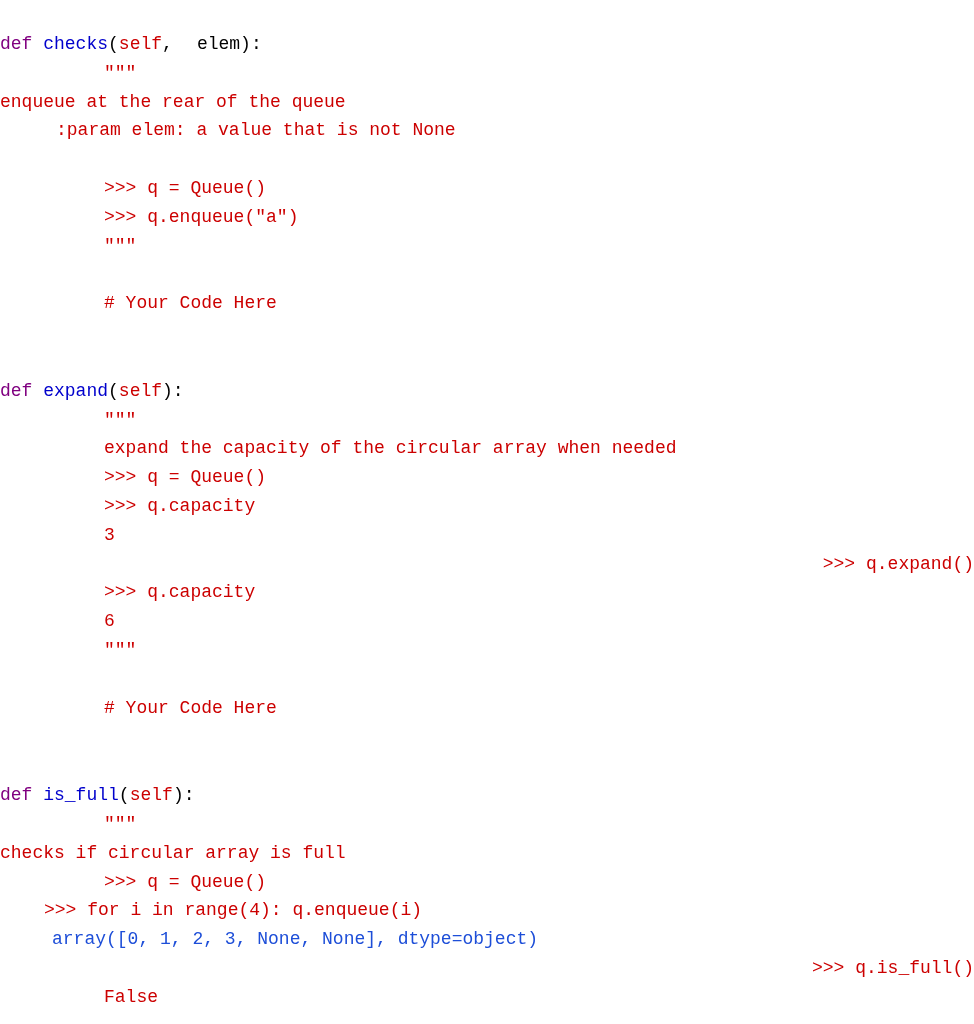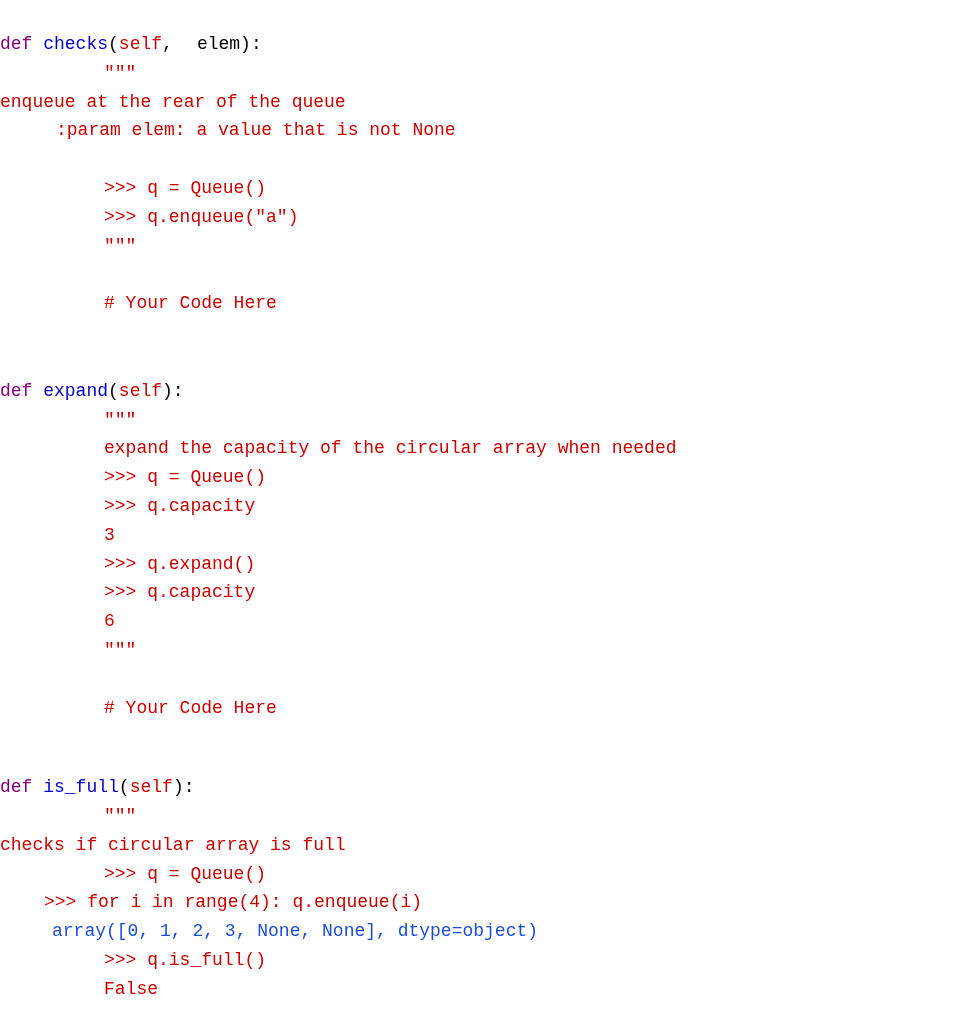--- a/index.html
+++ b/index.html
@@ -34,46 +34,46 @@
     <div style="padding-left: 104px; color: #cc0000;">&nbsp;</div>
     <div style="padding-left: 104px; color: #cc0000;">&gt;&gt;&gt; q = Queue()</div>
     <div style="padding-left: 104px; color: #cc0000;">&gt;&gt;&gt; q.enqueue("a")</div>
     <div style="padding-left: 104px; color: #cc0000;">"""</div>
     <div style="height: 1.6em;"></div>
     <div style="padding-left: 104px; color: #cc0000;"># Your Code Here</div>
   </div>
 
   <div style="height: 1.6em;"></div>
 
-  <div style="margin-bottom: 22px; font-family: Liberation Mono, monospace;">
+  <div style="margin-bottom: 30px; font-family: Liberation Mono, monospace;">
     <div style="padding-left: 52px; display: block;">
       <span style="color: #800080; margin-left: -52px;">def </span><span style="color: #0000cc;">expand</span><span style="color:#000000;">(</span><span style="color: #cc0000;">self</span><span style="color:#000000;">):</span>
     </div>
     <div style="padding-left: 104px; color: #cc0000;">"""</div>
     <div style="padding-left: 104px; color: #cc0000;">expand the capacity of the circular array when needed</div>
     <div style="padding-left: 104px; color: #cc0000;">&gt;&gt;&gt; q = Queue()</div>
     <div style="padding-left: 104px; color: #cc0000;">&gt;&gt;&gt; q.capacity</div>
     <div style="padding-left: 104px; color: #cc0000;">3</div>
-    <div style="padding-left: 104px; color: #cc0000;">&gt;&gt;&gt; q.expand()</div>
+    <div style="padding-left: 104px; color: #cc0000; text-align: right;">&gt;&gt;&gt; q.expand()</div>
     <div style="padding-left: 104px; color: #cc0000;">&gt;&gt;&gt; q.capacity</div>
     <div style="padding-left: 104px; color: #cc0000;">6</div>
     <div style="padding-left: 104px; color: #cc0000;">"""</div>
     <div style="height: 1.6em;"></div>
     <div style="padding-left: 104px; color: #cc0000;"># Your Code Here</div>
   </div>
 
   <div style="height: 1.6em;"></div>
 
   <div style="margin-bottom: 30px;">
     <div style="padding-left: 52px; display: block;">
       <span style="color: #800080; margin-left: -52px;">def </span><span style="color: #0000cc;">is_full</span><span style="color:#000000;">(</span><span style="color: #cc0000;">self</span><span style="color:#000000;">):</span>
     </div>
     <div style="padding-left: 104px; color: #cc0000;">"""</div>
     <div style="color: #cc0000;">checks if circular array is full</div>
     <div style="padding-left: 104px; color: #cc0000;">&gt;&gt;&gt; q = Queue()</div>
     <div style="padding-left: 44px; color: #cc0000;">&gt;&gt;&gt; for i in range(4): q.enqueue(i)</div>
     <div style="padding-left: 52px; color: #1d4ed8;">array([0, 1, 2, 3, None, None], dtype=object)</div>
-    <div style="padding-left: 104px; color: #cc0000;">&gt;&gt;&gt; q.is_full()</div>
+    <div style="padding-left: 104px; color: #cc0000; text-align: right;">&gt;&gt;&gt; q.is_full()</div>
     <div style="padding-left: 104px; color: #cc0000;">False</div>
 
   </div>
 
 </div>
 
 </body></html>

